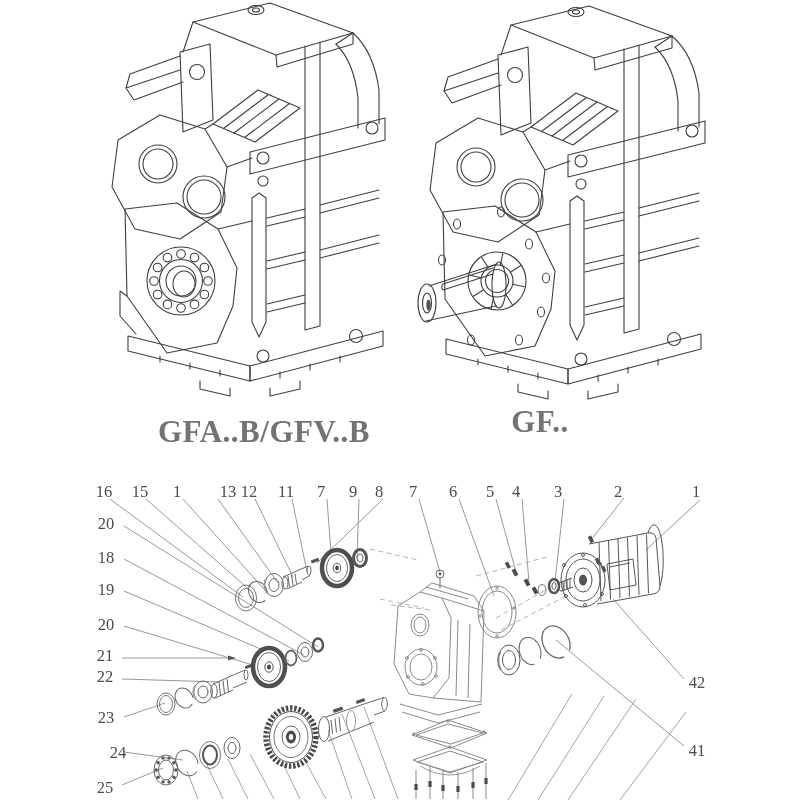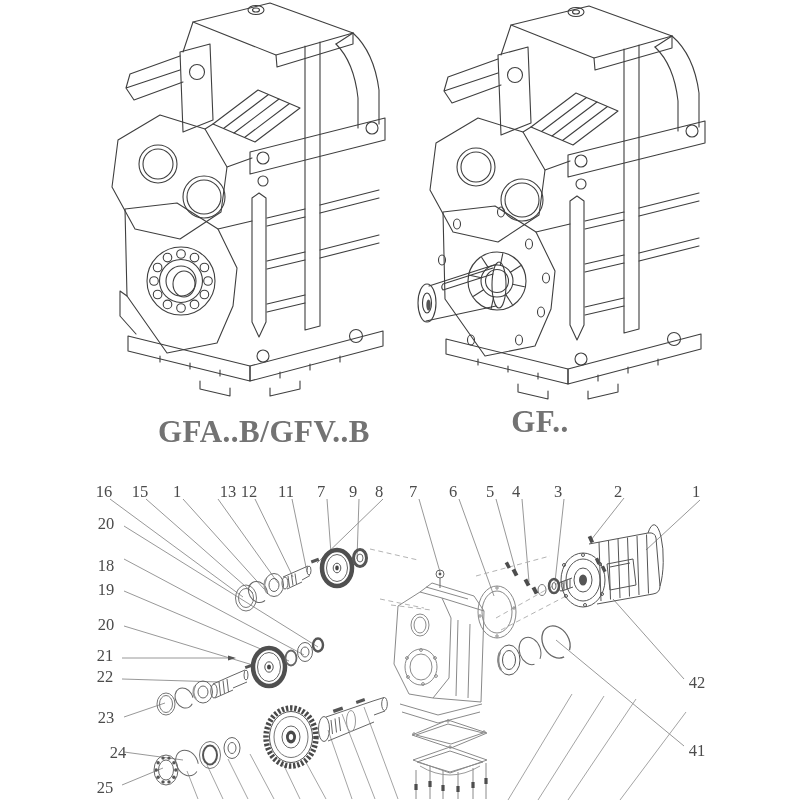--- a/index.html
+++ b/index.html
@@ -476,21 +476,21 @@
   <div class="callout" style="left:299px;top:24px;">8</div>
   <div class="callout" style="left:333px;top:24px;">7</div>
   <div class="callout" style="left:373px;top:24px;">6</div>
   <div class="callout" style="left:410px;top:24px;">5</div>
   <div class="callout" style="left:436px;top:24px;">4</div>
   <div class="callout" style="left:478px;top:24px;">3</div>
   <div class="callout" style="left:538px;top:24px;">2</div>
   <div class="callout" style="left:616px;top:24px;">1</div>
 
   <div class="callout" style="left:26px;top:56px;">20</div>
-  <div class="callout" style="left:26px;top:90px;margin-top:8px;">18</div>
+  <div class="callout" style="left:26px;top:90px;">18</div>
   <div class="callout" style="left:26px;top:122px;">19</div>
   <div class="callout" style="left:26px;top:157px;">20</div>
   <div class="callout" style="left:25px;top:188px;">21</div>
   <div class="callout" style="left:25px;top:209px;">22</div>
   <div class="callout" style="left:26px;top:250px;">23</div>
   <div class="callout" style="left:26px;top:285px;margin-left:12px;">24</div>
   <div class="callout" style="left:25px;top:320px;">25</div>
 
   <div class="callout" style="left:617px;top:215px;">42</div>
   <div class="callout" style="left:617px;top:283px;">41</div>

